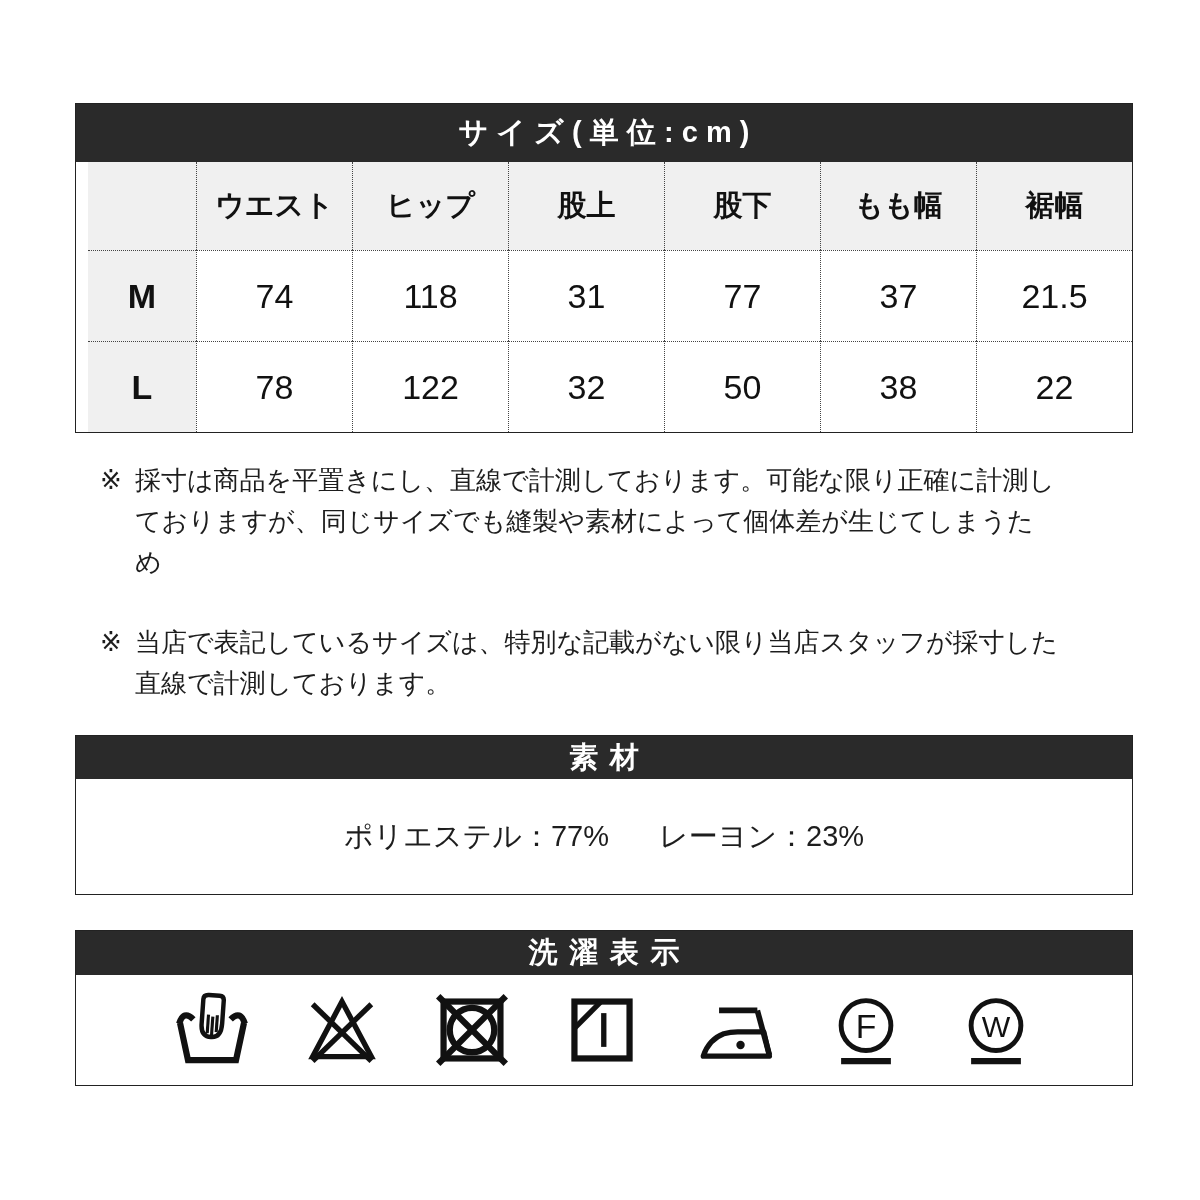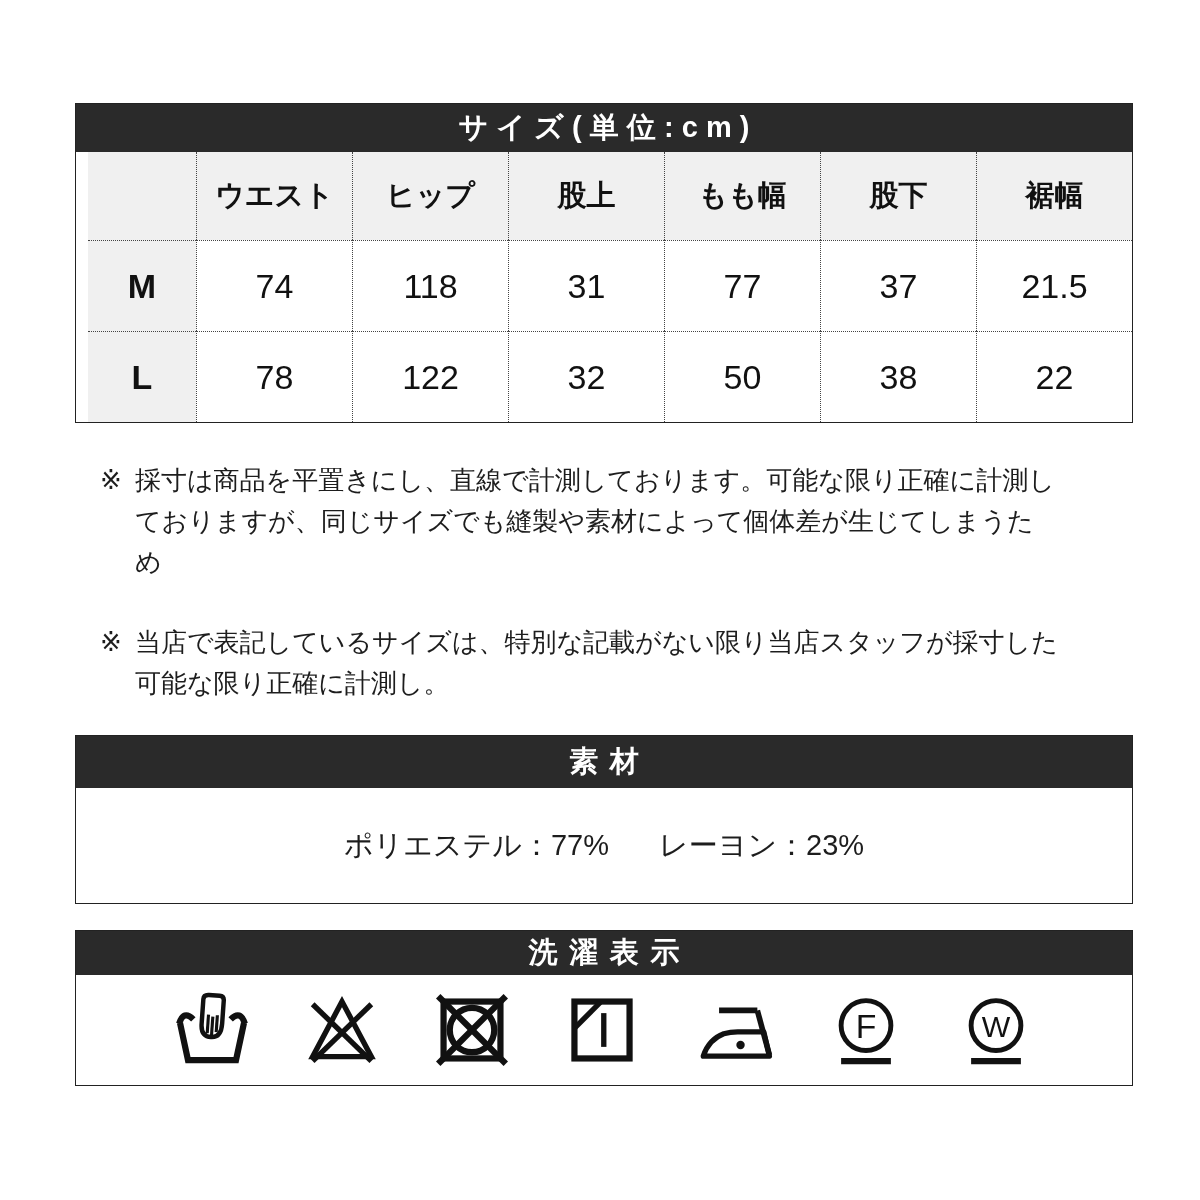--- a/index.html
+++ b/index.html
@@ -11,21 +11,21 @@
   .box{
     position:absolute;left:75px;width:1058px;
     border:1px solid #222;box-sizing:border-box;background:#fff;
   }
   .bar{
     background:#2a2a2a;color:#fff;display:flex;align-items:center;justify-content:center;
     font-weight:bold;font-size:29px;letter-spacing:.28em;text-indent:.28em;
   }
   
   .size-box{top:103px;}
-  .size-box .bar{height:48px;}
+  .size-box .bar{height:58px;}
   .grid{display:grid;grid-template-columns:108px repeat(6,1fr);padding-left:12px;}
   .cell{
     display:flex;align-items:center;justify-content:center;
     background:#fff;border-left:1px dotted #444;border-top:1px dotted #444;
     box-sizing:border-box;
   }
   .grid .cell:nth-child(-n+7){border-top:none;}
   .grid .cell:nth-child(7n+1){border-left:none;}
   .hcell{background:#f0f0f0;font-weight:bold;font-size:29px;height:88px;}
   .labelcell{background:#f0f0f0;font-weight:bold;font-size:31px;}
@@ -33,21 +33,21 @@
   
   .note{
     position:absolute;left:100px;width:960px;
     font-size:26px;line-height:41px;color:#1d1d1d;padding-left:35px;box-sizing:border-box;
   }
   .note .marker{position:absolute;left:0;top:0;}
   .note-1{top:460px;}
   .note-2{top:622px;}
   
   .material-box{top:735px;}
-  .material-box .bar{height:52px;letter-spacing:.4em;text-indent:.4em;font-family:Liberation Mono, monospace;}
+  .material-box .bar{height:43px;letter-spacing:.4em;text-indent:.4em;font-family:Liberation Mono, monospace;}
   .material-body{
     height:115px;display:flex;align-items:center;justify-content:center;
     gap:50px;font-size:29px;color:#1d1d1d;
   }
   
   .care-box{top:930px;}
   .care-box .bar{height:44px;letter-spacing:.4em;text-indent:.4em;}
   .care-icons{height:110px;display:flex;align-items:center;justify-content:center;gap:50px;}
   .care-icons svg{display:block;}
   .sym{stroke:#111;fill:none;}
@@ -60,22 +60,22 @@
   <section class="box size-box">
     <div class="bar">
       <span>サイズ(単位:cm)</span>
     </div>
     <div class="grid">
 
       <div class="cell hcell"></div>
       <div class="cell hcell">ウエスト</div>
       <div class="cell hcell">ヒップ</div>
       <div class="cell hcell">股上</div>
+      <div class="cell hcell">股下</div>
       <div class="cell hcell">もも幅</div>
-      <div class="cell hcell">股下</div>
       <div class="cell hcell">裾幅</div>
 
       <div class="cell numcell labelcell">M</div>
       <div class="cell numcell">74</div>
       <div class="cell numcell">118</div>
       <div class="cell numcell">31</div>
       <div class="cell numcell">77</div>
       <div class="cell numcell">37</div>
       <div class="cell numcell">21.5</div>
 
@@ -91,21 +91,21 @@
 
   <div class="note note-1">
     <span class="marker">※</span>
     <div>採寸は商品を平置きにし、直線で計測しております。可能な限り正確に計測し</div>
     <div>ておりますが、同じサイズでも縫製や素材によって個体差が生じてしまうため</div>
   </div>
 
   <div class="note note-2">
     <span class="marker">※</span>
     <div>当店で表記しているサイズは、特別な記載がない限り当店スタッフが採寸した</div>
-    <div>可能な限り正確に計測し。</div>
+    <div>直線で計測しております。</div>
   </div>
 
   <section class="box material-box">
     <div class="bar">
       <span>素材</span>
     </div>
     <div class="material-body">
       <span>ポリエステル：77%</span>
       <span>レーヨン：23%</span>
     </div>

